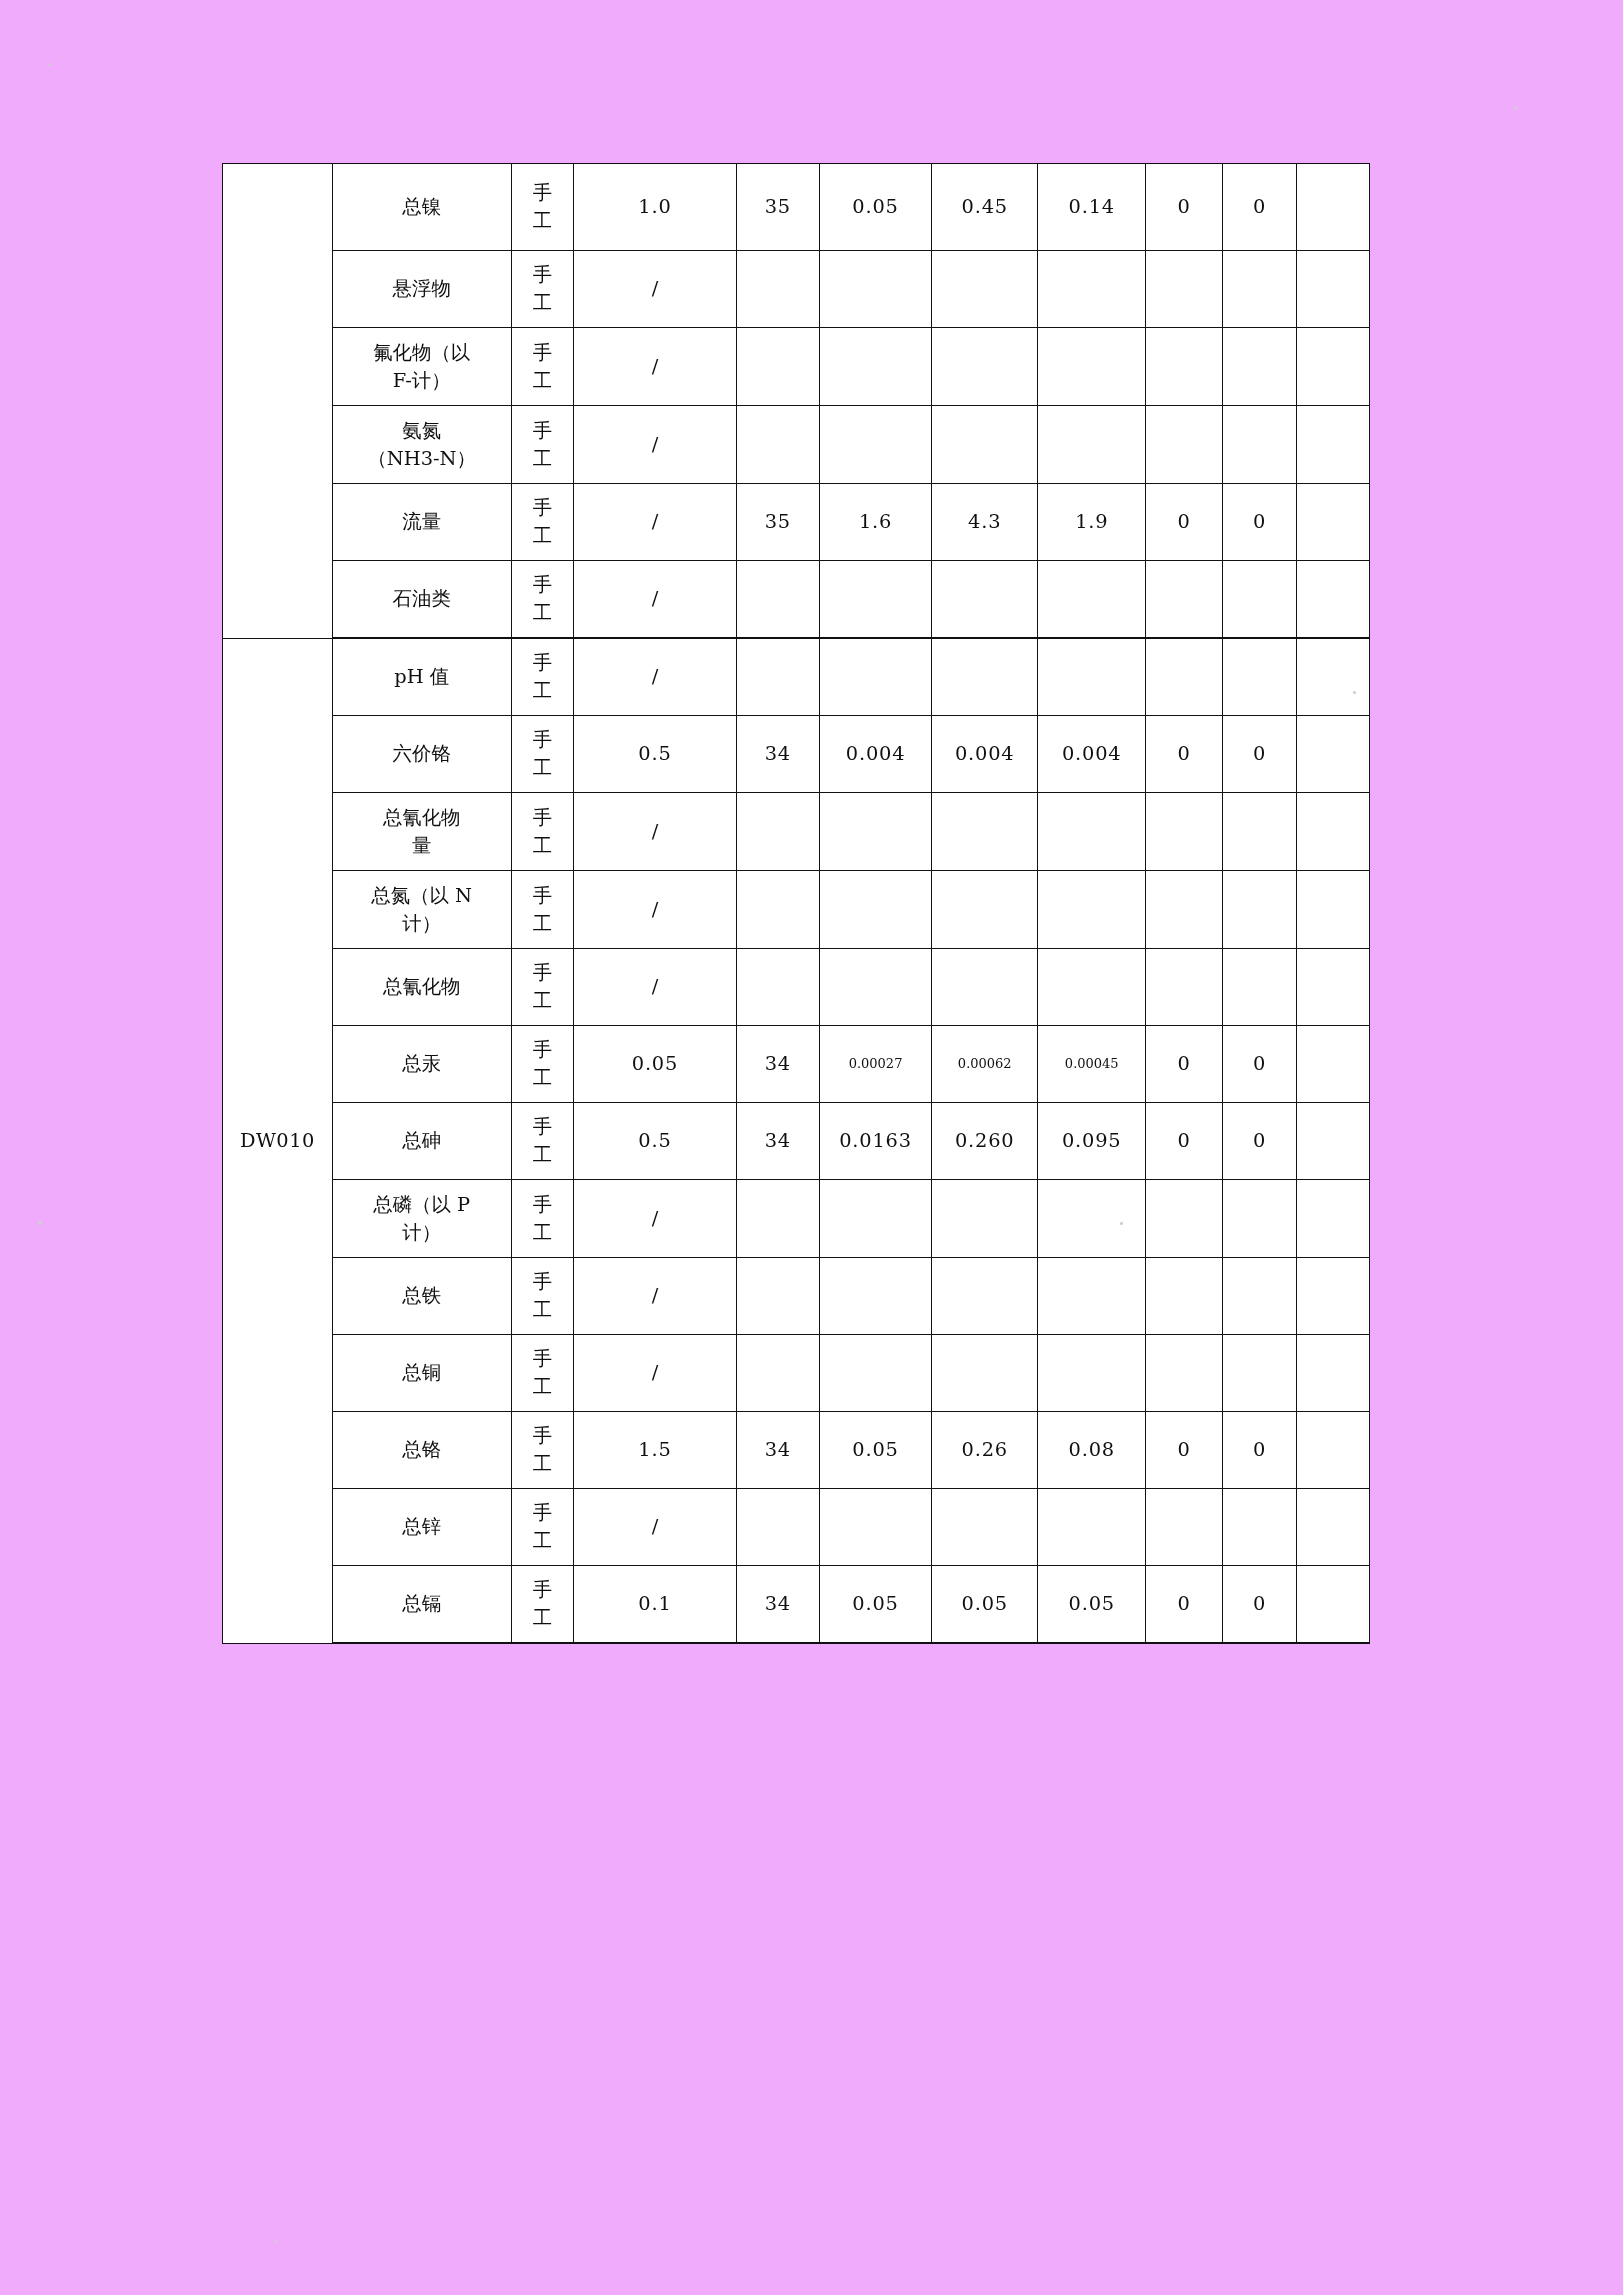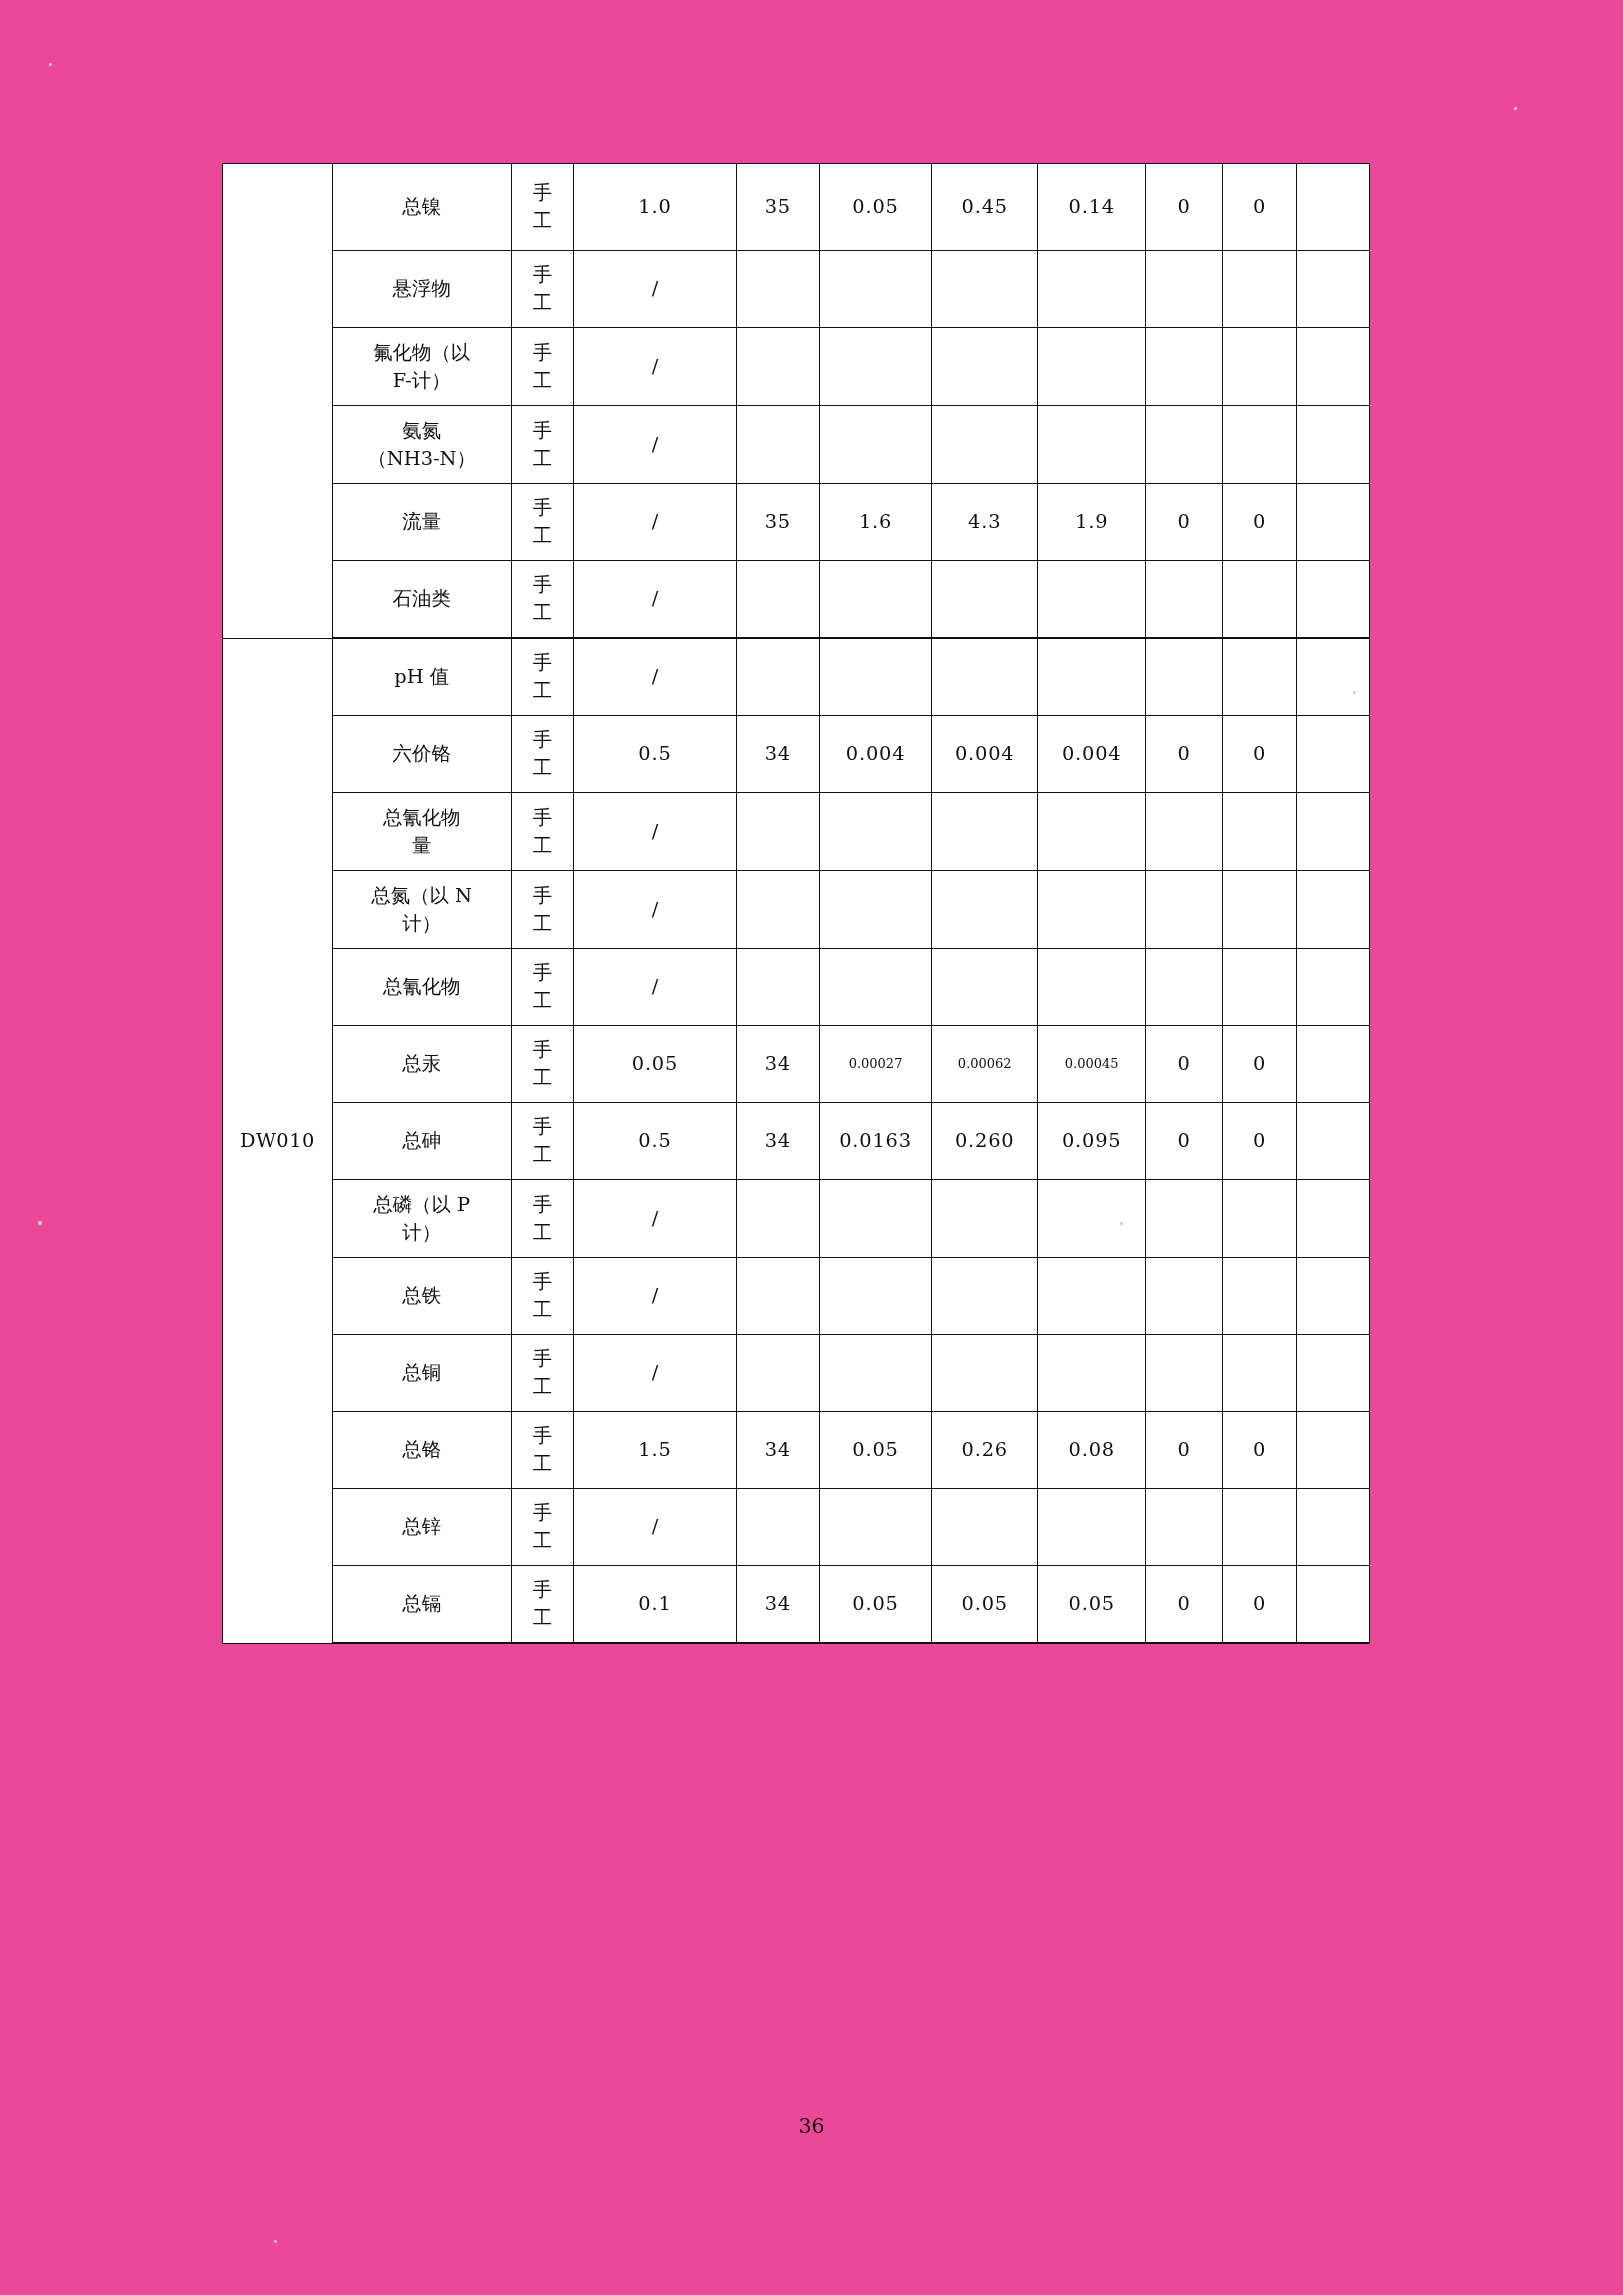--- a/index.html
+++ b/index.html
@@ -14,21 +14,21 @@
     font-family: "DejaVu Serif", "Liberation Serif", serif;
     color: #0a0a0a;
     position: relative;
     overflow: hidden;
   }
 
   
   .page {
     position: absolute;
     inset: 0;
-    background: #ec4899;
+    background: #f0abfc;
   }
 
   .page-inner {
     position: absolute;
     left: 0;
     top: 0;
     width: 1623px;
     height: 2295px;
   }
 
@@ -455,21 +455,20 @@
               <td class="num-cell">0.05</td>
               <td class="num-cell">0.05</td>
               <td class="num-cell">0</td>
               <td class="num-cell">0</td>
               <td class="num-cell"></td>
             </tr>
           </tbody>
       </table>
     </div>
 
-    <div class="page-number">36</div>
 
     <div class="speck" style="left:49px;top:63px;width:3.1px;height:3.1px;"></div>
     <div class="speck" style="left:1514px;top:107px;width:2.6px;height:2.6px;"></div>
     <div class="speck" style="left:1353px;top:691px;width:2.6px;height:2.6px;"></div>
     <div class="speck" style="left:38px;top:1221px;width:3.6px;height:3.6px;"></div>
     <div class="speck" style="left:1120px;top:1222px;width:2.6px;height:2.6px;"></div>
     <div class="speck" style="left:274px;top:2240px;width:3.1px;height:3.1px;"></div>
   </div>
 </div>
 

